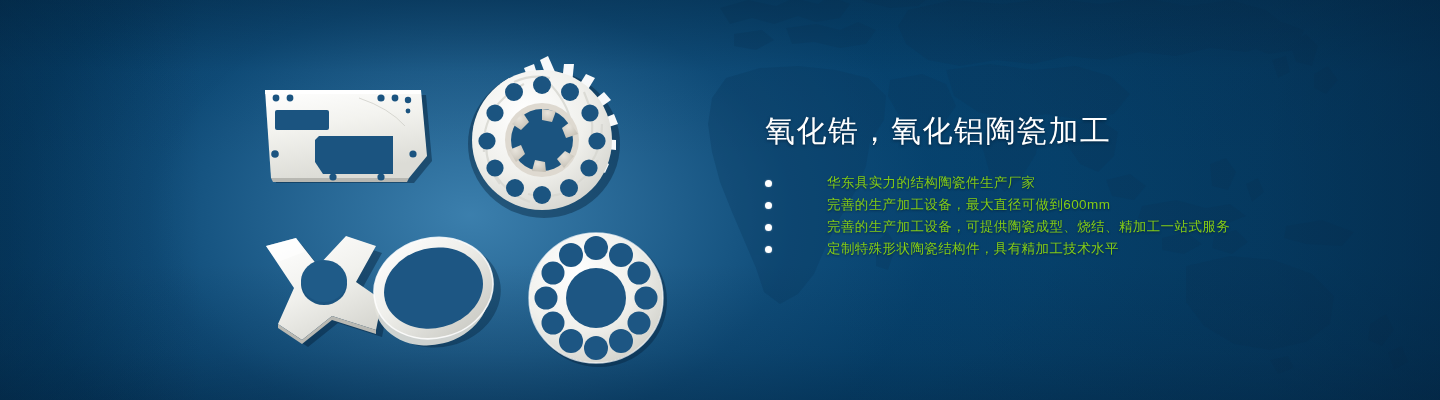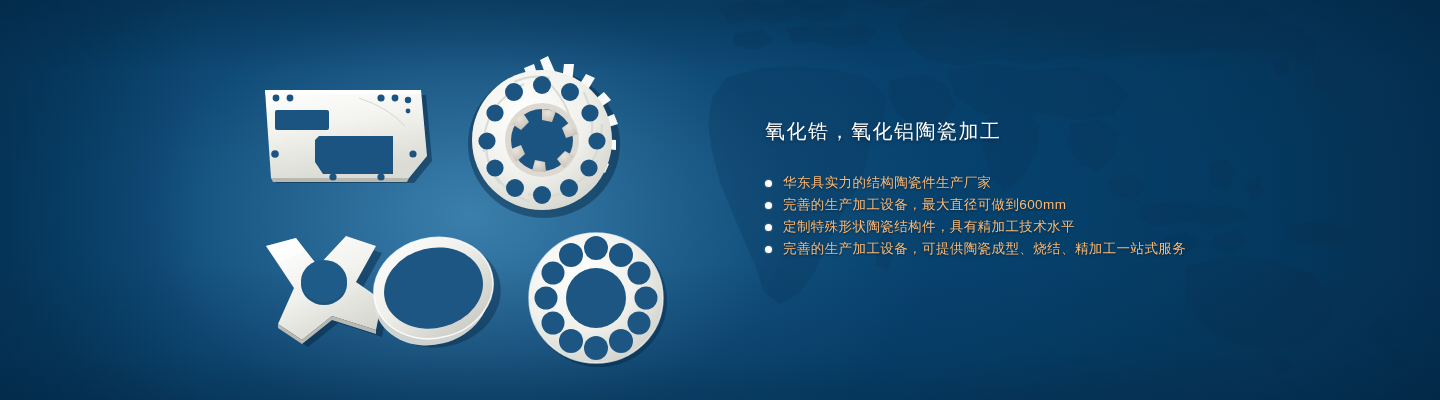--- a/index.html
+++ b/index.html
@@ -82,21 +82,21 @@
   .bg-map svg { display: block; width: 100%; height: 100%; }
 
   
   .content {
     position: absolute;
     left: 765px;
     top: 112px;
     width: 620px;
   }
   .headline {
-    font-size: 20px;
+    font-size: 30px;
     line-height: 38px;
     letter-spacing: 1.5px;
     color: #ffffff;
     font-weight: normal;
     margin: 0 0 22px 0;
     text-shadow: 0 1px 3px rgba(0,14,30,0.55);
     white-space: nowrap;
   }
   .bullets {
     list-style: none;
@@ -114,24 +114,25 @@
     width: 7px;
     height: 7px;
     border-radius: 50%;
     background: #ffffff;
     margin-right: 11px;
     box-shadow: 0 0 2px rgba(255,255,255,0.45);
   }
   .bullet-text {
     font-size: 13.5px;
     line-height: 22px;
-    color: #fdba74;
+    color: #84cc16;
     letter-spacing: 0.4px;
     white-space: nowrap;
     text-shadow: 0 1px 2px rgba(0,16,34,0.55);
+    margin-left: 44px;
   }
 
   
   .products {
     position: absolute;
     left: 0; top: 0;
     width: 760px; height: 400px;
   }
   .product { position: absolute; }
   .product svg { display: block; overflow: visible; }
@@ -427,22 +428,22 @@
       <li class="bullet">
         <span class="bullet-dot"></span>
         <span class="bullet-text">华东具实力的结构陶瓷件生产厂家</span>
       </li>
       <li class="bullet">
         <span class="bullet-dot"></span>
         <span class="bullet-text">完善的生产加工设备，最大直径可做到600mm</span>
       </li>
       <li class="bullet">
         <span class="bullet-dot"></span>
-        <span class="bullet-text">定制特殊形状陶瓷结构件，具有精加工技术水平</span>
+        <span class="bullet-text">完善的生产加工设备，可提供陶瓷成型、烧结、精加工一站式服务</span>
       </li>
       <li class="bullet">
         <span class="bullet-dot"></span>
-        <span class="bullet-text">完善的生产加工设备，可提供陶瓷成型、烧结、精加工一站式服务</span>
+        <span class="bullet-text">定制特殊形状陶瓷结构件，具有精加工技术水平</span>
       </li>
     </ul>
   </div>
 
 </div>
 
 </body></html>

